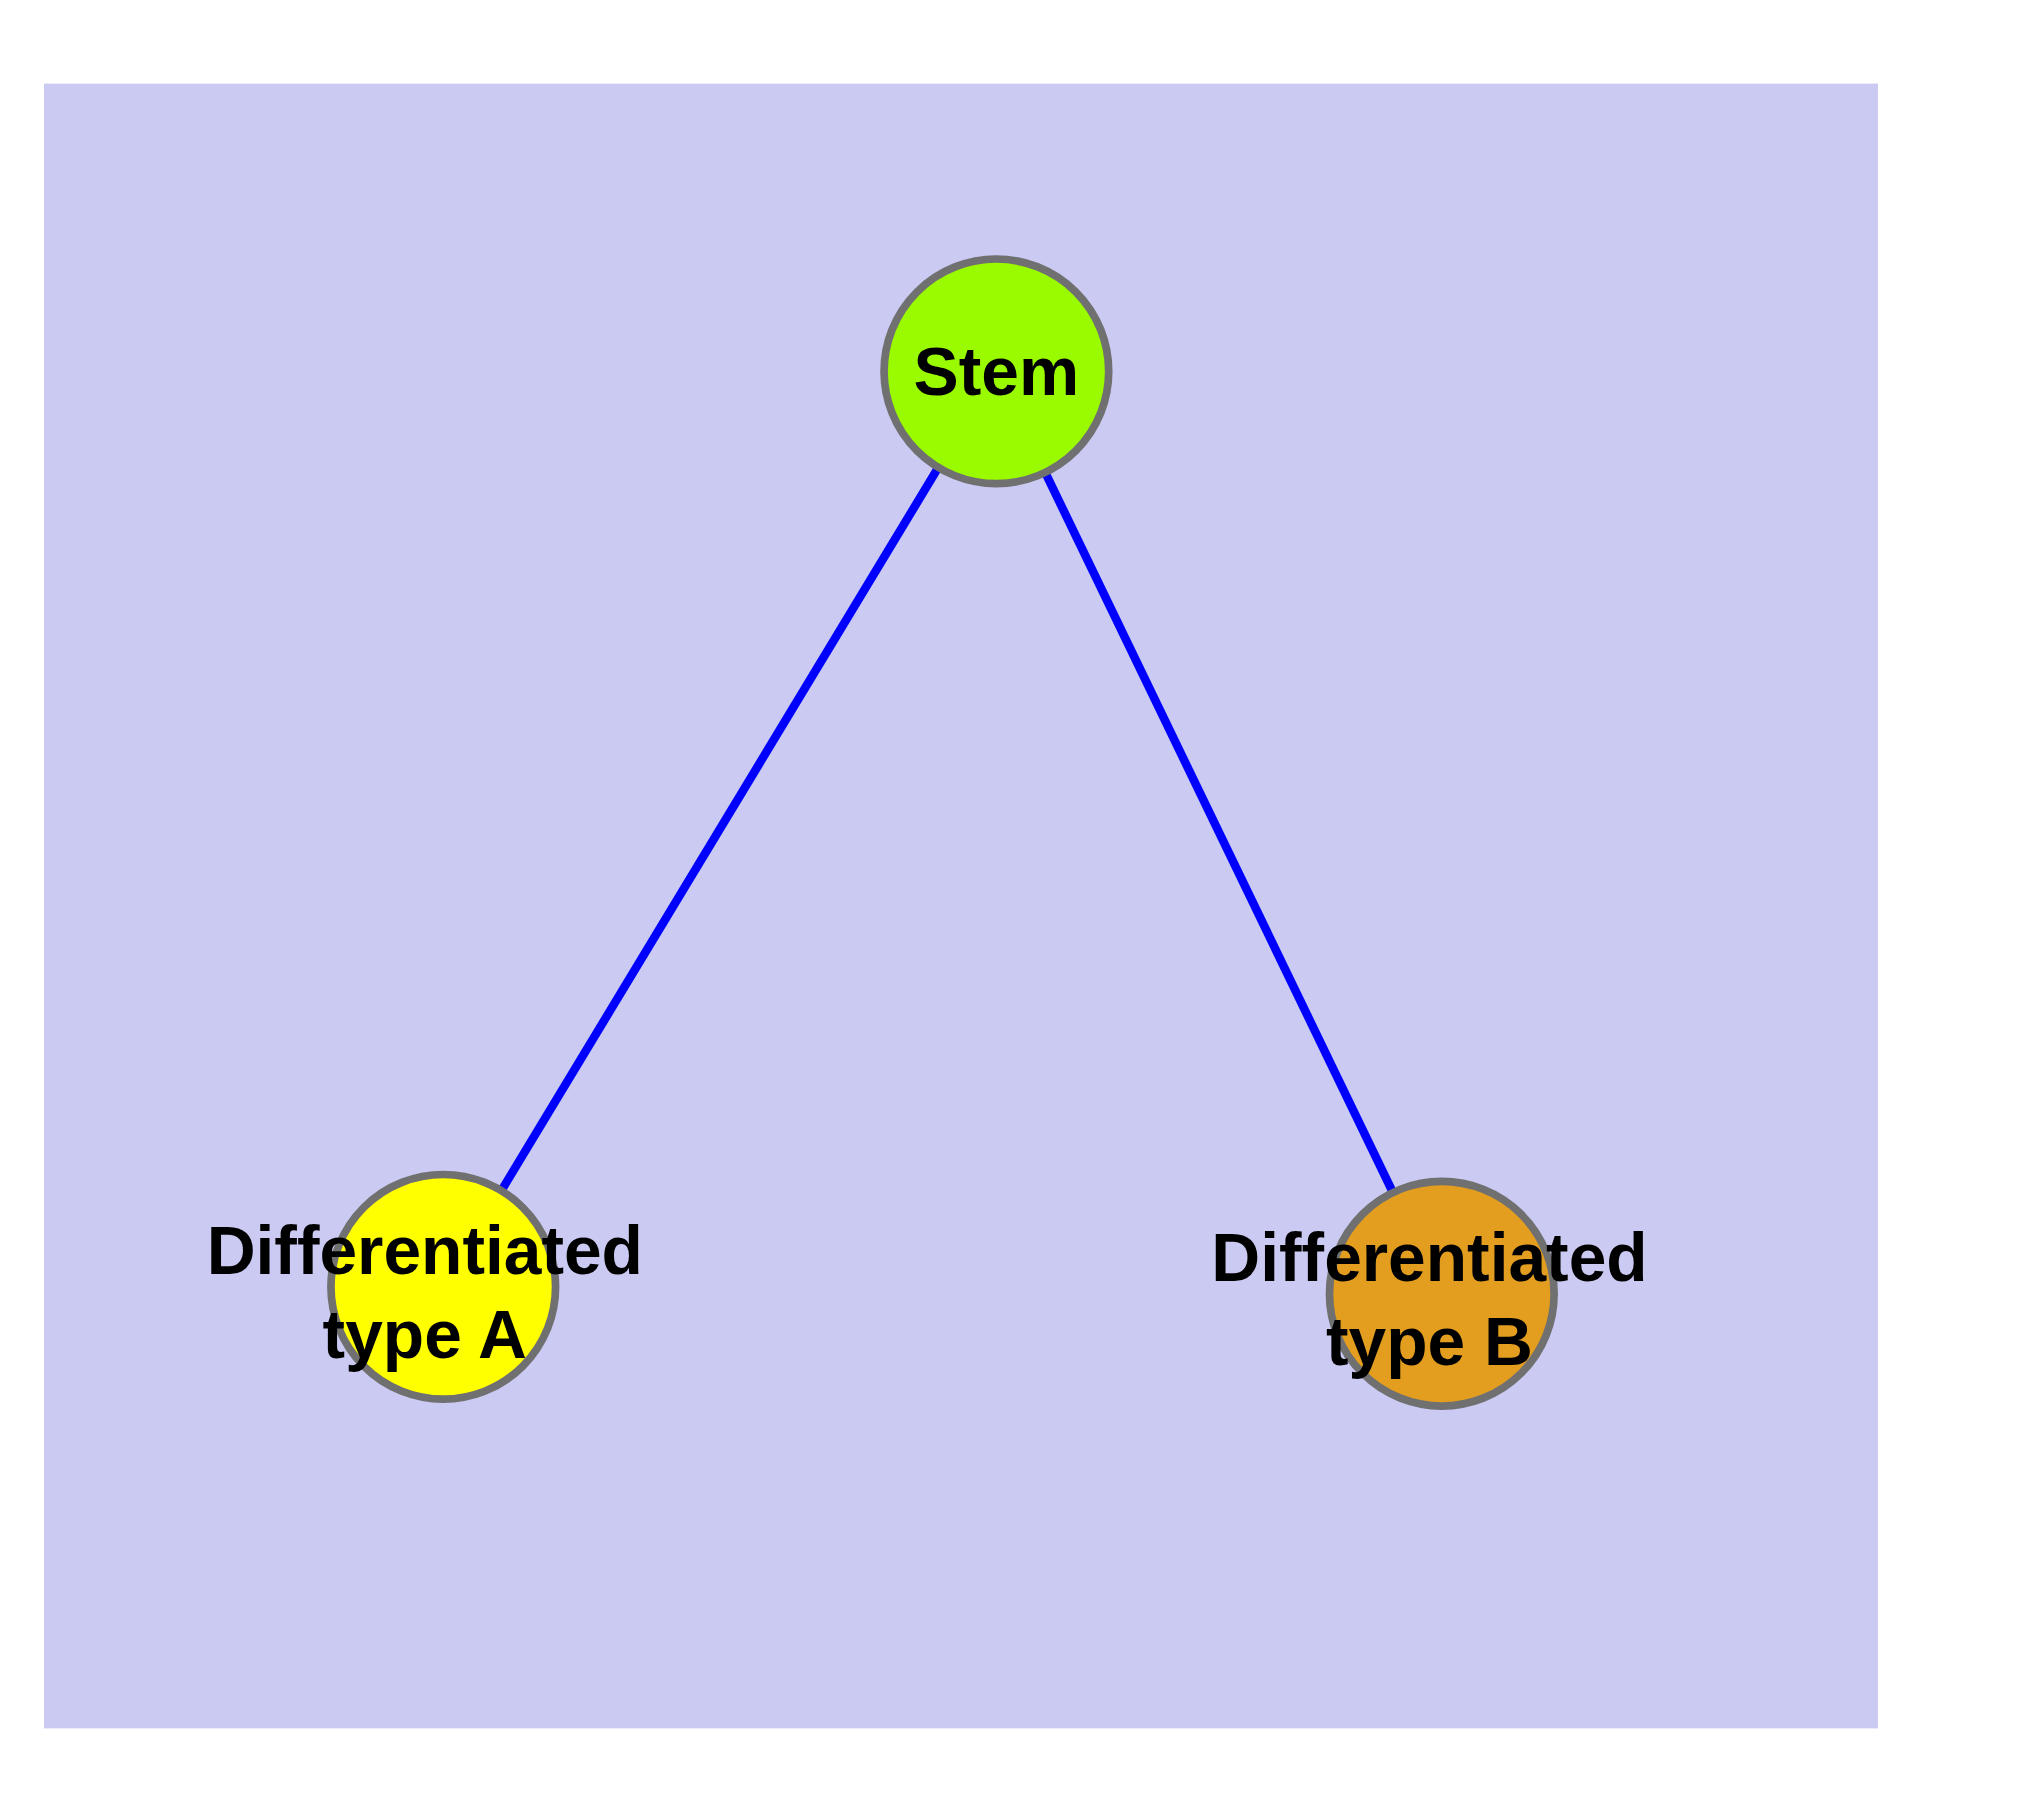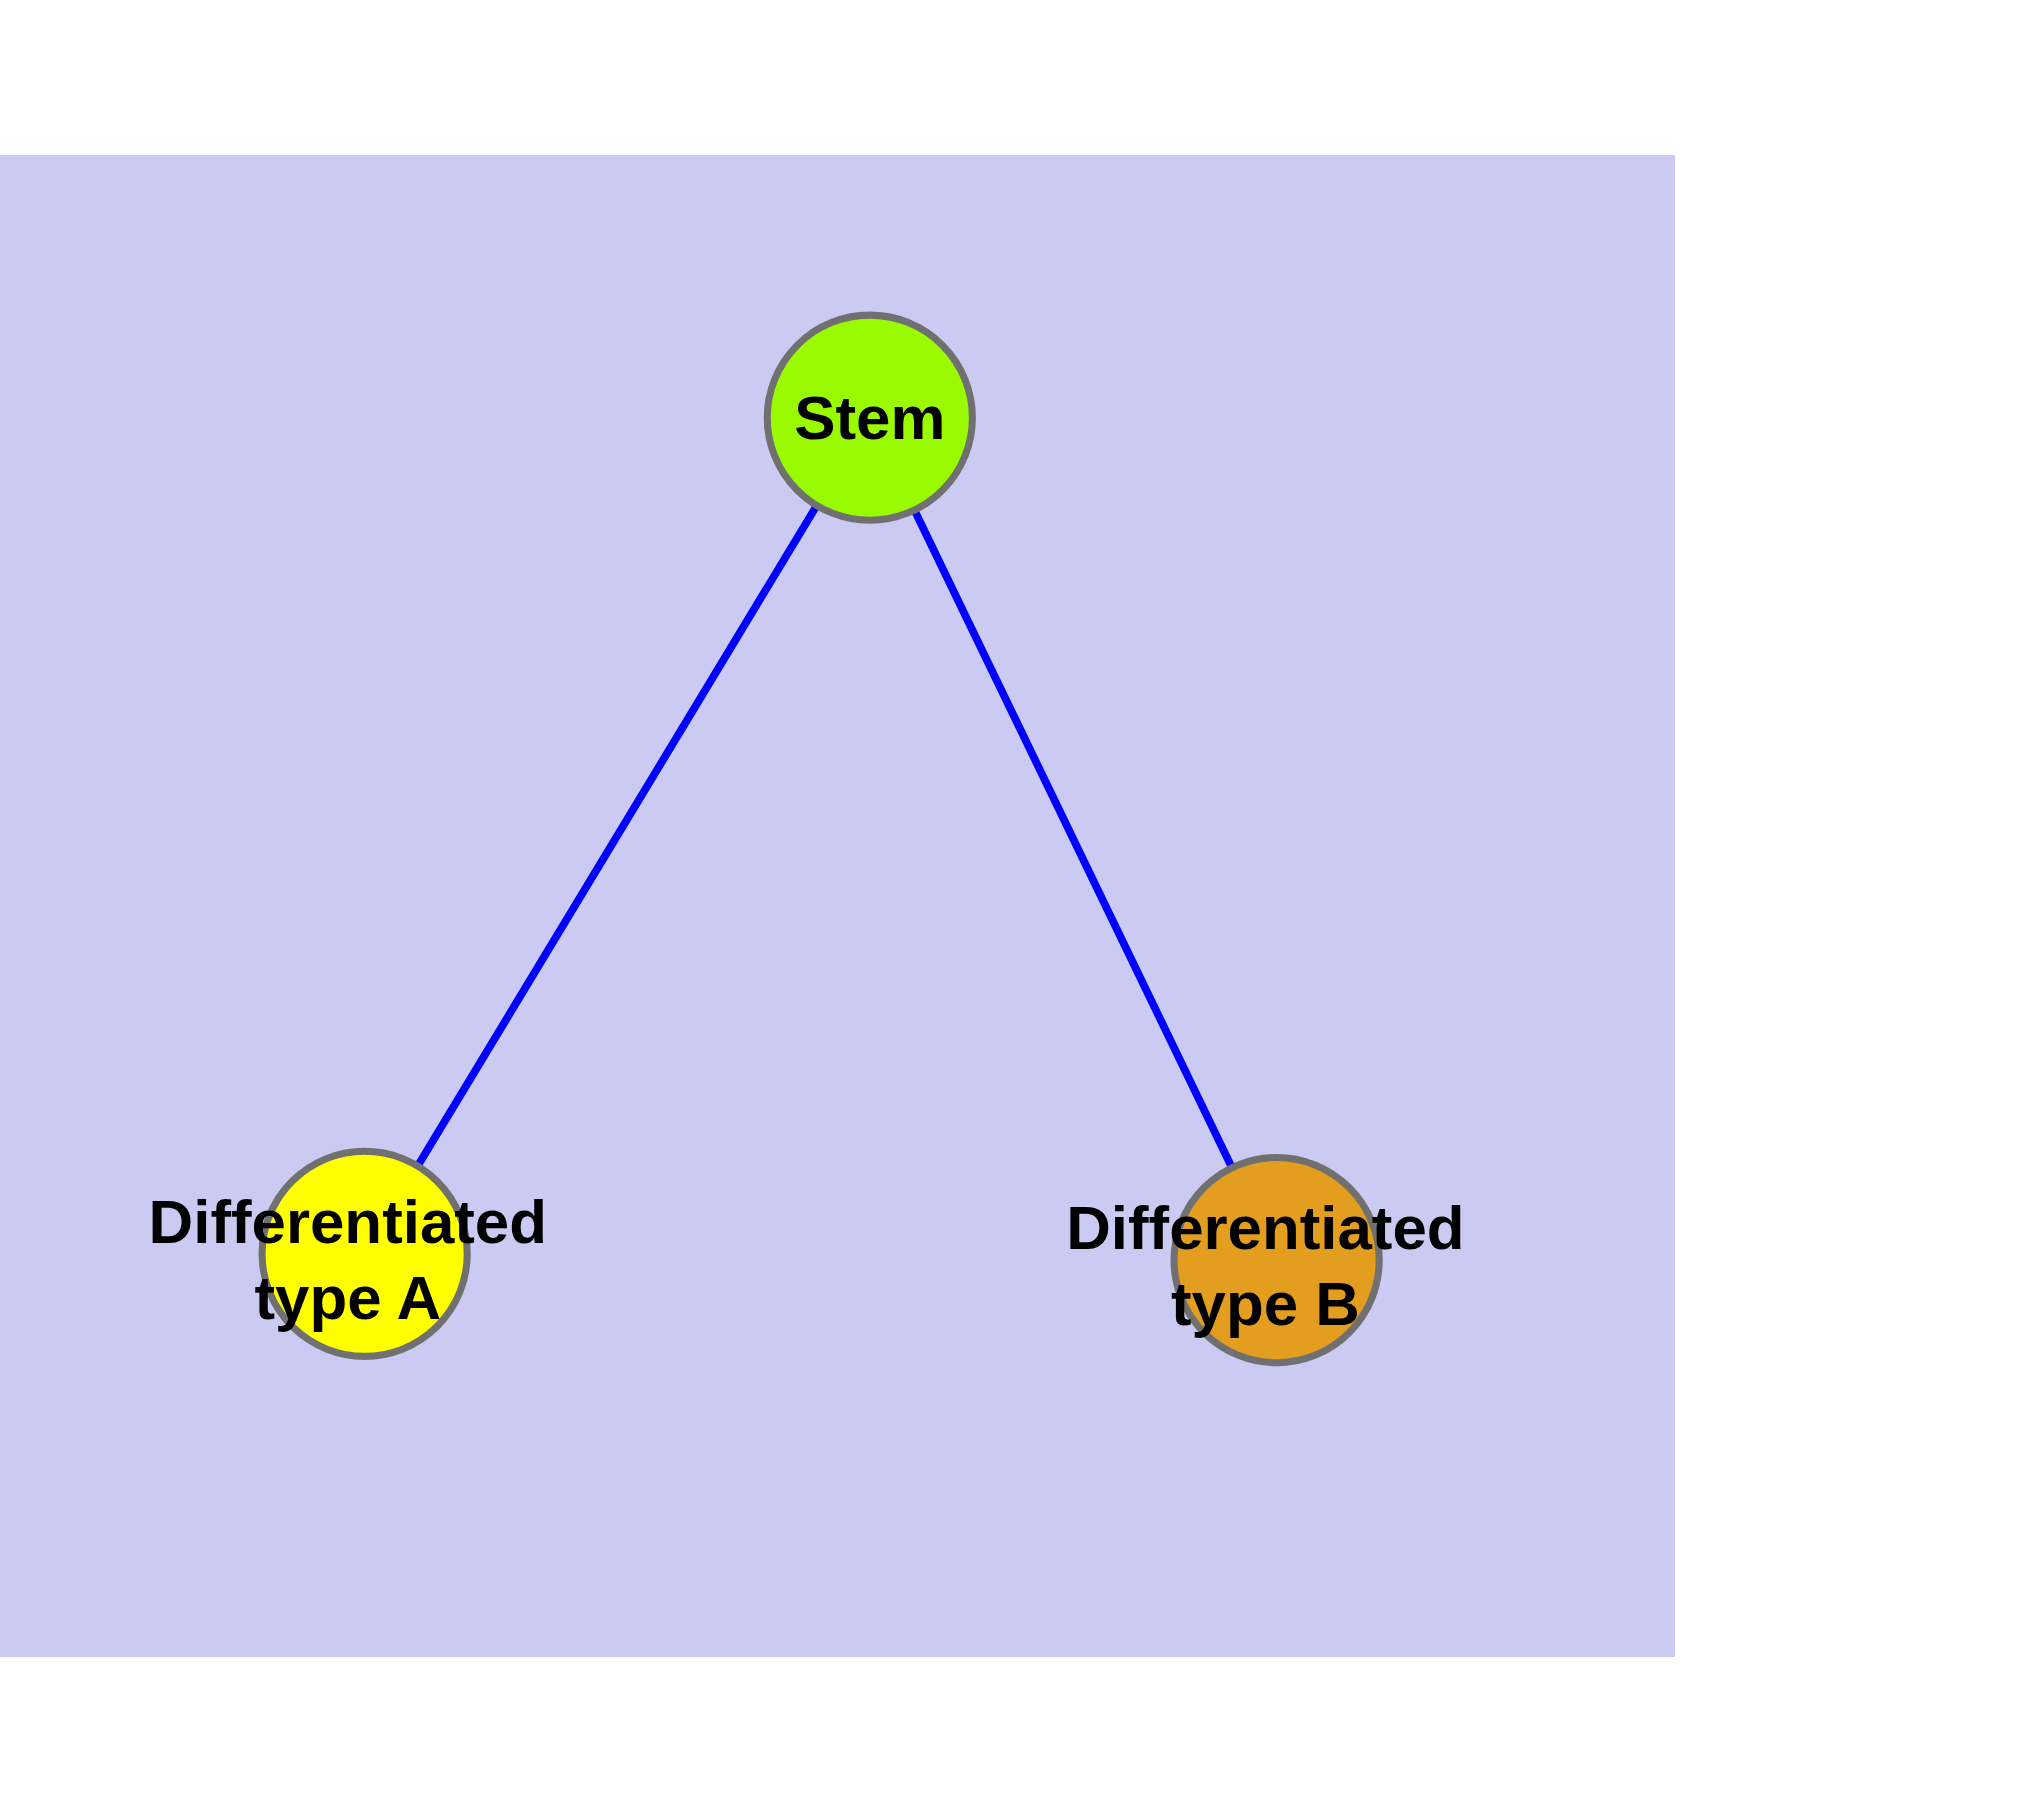--- a/index.html
+++ b/index.html
@@ -5,22 +5,23 @@
   html, body {
     margin: 0;
     padding: 0;
     width: 2021px;
     height: 1812px;
     overflow: hidden;
     font-family: "Liberation Sans", sans-serif;
   }
   .stage {
     position: relative;
-    width: 1675px;
+    width: 1834px;
     height: 1812px;
+    margin-left: 44px;
   }
   .stage svg {
     display: block;
     width: 100%;
     height: 100%;
   }
   .node-label {
     font-family: "Liberation Sans", sans-serif;
     font-weight: bold;
     font-size: 88px;

